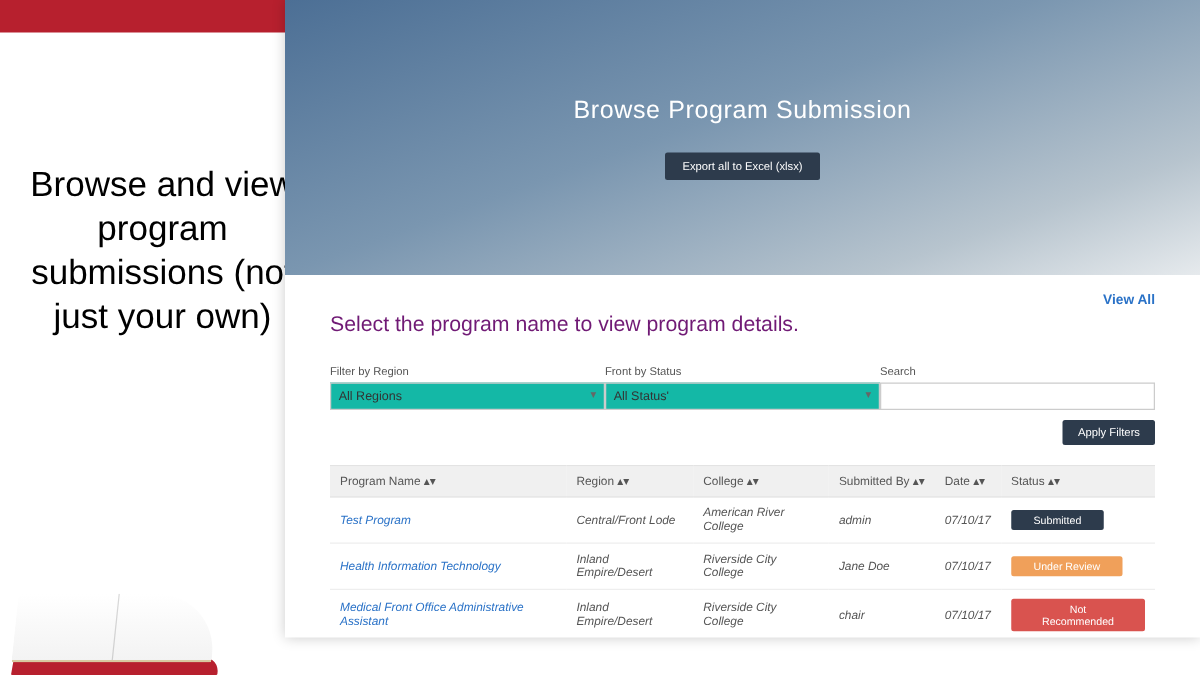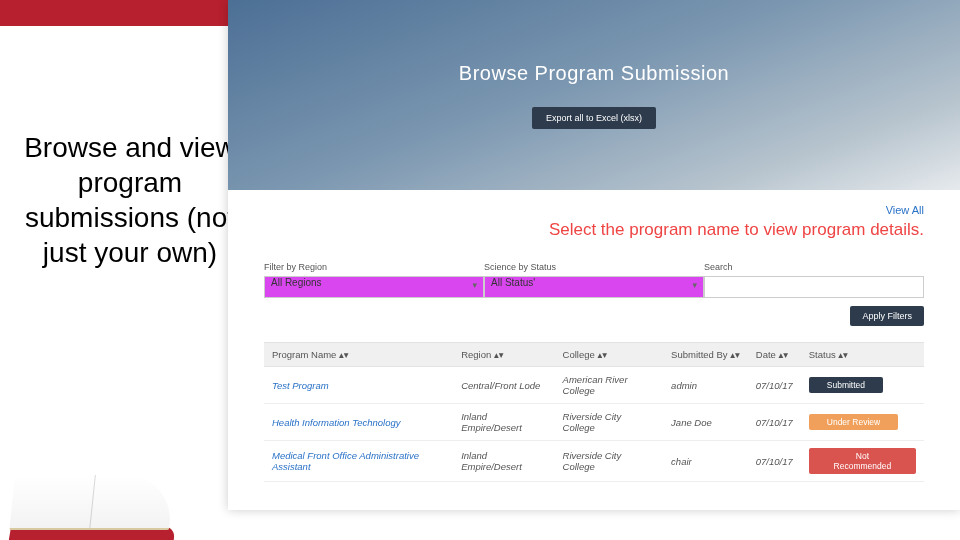--- a/index.html
+++ b/index.html
@@ -4,31 +4,31 @@
 <style>
   * { box-sizing: border-box; margin: 0; padding: 0; }
   body { width: 960px; height: 540px; font-family: Arial, sans-serif; background: #fff; overflow: hidden; position: relative; }
   .redbar { position: absolute; top: 0; left: 0; width: 228px; height: 26px; background: #b7202e; }
   .sidebar-text { position: absolute; left: 16px; top: 130px; width: 228px; text-align: center; font-size: 28px; line-height: 1.25; color: #000; font-family: Arial, sans-serif; }
   .book { position: absolute; left: 0; bottom: 0; width: 175px; height: 90px; }
   .book .base { position: absolute; left: 10px; bottom: 0; width: 165px; height: 14px; background: #b7202e; border-radius: 3px 30px 2px 2px; transform: skewX(-10deg); }
   .book .pages { position: absolute; left: 12px; bottom: 10px; width: 160px; height: 55px; background: linear-gradient(#fff,#f3f3f3); border-radius: 3px 50px 2px 2px; border-bottom: 2px solid #d8c9a0; transform: skewX(-6deg); overflow:hidden;}
   .book .pages::before{content:"";position:absolute;left:50%;top:0;bottom:0;width:1px;background:rgba(0,0,0,0.15);}
   .panel { position: absolute; left: 228px; top: 0; right: 0; bottom: 30px; box-shadow: 0 0 10px rgba(0,0,0,0.2); background: #fff; overflow:hidden;}
-  .hero { height: 190px; background: linear-gradient(160deg,#4c6f95 0%, #7a96b0 45%, #b7c4ce 80%, #e6eaed 100%); display:flex; flex-direction:column; align-items:center; justify-content:center; gap:22px;}
+  .hero { height: 220px; background: linear-gradient(160deg,#4c6f95 0%, #7a96b0 45%, #b7c4ce 80%, #e6eaed 100%); display:flex; flex-direction:column; align-items:center; justify-content:center; gap:22px;}
   .hero-title { color: #fff; font-size: 20px; letter-spacing: 0.5px; font-weight: 300; font-family: "Segoe UI", Arial, sans-serif;}
   .export-btn { background: #2d3b4c; color: #fff; font-size: 9px; padding: 6px 14px; border: none; border-radius: 2px; cursor: pointer;}
   .content { padding: 14px 36px 0 36px; font-family: "Segoe UI", Arial, sans-serif; font-size: 11px; color:#333;}
   .viewall { text-align: right; margin-bottom: 2px;}
-  .viewall a { color: #2a72c7; font-size: 11px; text-decoration: none; cursor:pointer;}
-  .instruct { font-size: 17px; color: #ef4444; font-weight: 300; margin: 4px 0 22px 0; text-align: right;}
+  .viewall a { color: #2a72c7; font-size: 11px; text-decoration: none; cursor:pointer;font-weight:bold;}
+  .instruct { font-size: 17px; color: #701a75; font-weight: 300; margin: 4px 0 22px 0;}
   .filters { display: flex; margin-bottom: 8px;}
   .fcol { flex: 1; display:flex; flex-direction:column; gap:4px;}
   .flabel { font-size: 9px; color: #555;}
-  .fsel { border: 1px solid #ccc; background:#d946ef; height: 22px; padding: 0 18px 0 6px; font-size: 10px; color:#333; position:relative; display:flex; }
+  .fsel { border: 1px solid #ccc; background:#14b8a6; height: 22px; padding: 0 18px 0 6px; font-size: 10px; color:#333; position:relative; display:flex; align-items:center;}
   .fsel::after { content: "\25BE"; position:absolute; right:6px; top:3px; font-size:9px; color:#666;}
   .fsearch { border: 1px solid #ccc; height: 22px; padding: 2px 6px; font-size:10px; width:100%;}
   .apply-row { text-align: right; margin-bottom: 16px;}
   .apply-btn { background: #2d3b4c; color: #fff; font-size: 9px; padding: 5px 12px; border:none; border-radius:2px; cursor:pointer;}
   table { width: 100%; border-collapse: collapse; font-size: 9.5px;}
   thead th { text-align:left; background:#f0f0f0; border-top:1px solid #e3e3e3; border-bottom:1px solid #e3e3e3; padding:6px 8px; color:#555; font-weight:400; white-space:nowrap;}
   tbody td { border-bottom: 1px solid #eee; padding: 7px 8px; color:#555; font-style: italic; vertical-align: middle;}
   tbody td.pname { color: #2a72c7; cursor:pointer;}
   .badge { display:inline-block; padding: 3px 18px; font-size: 8.5px; color:#fff; border-radius:2px; font-style: normal;}
   .b-sub { background:#2d3b4c;}
@@ -55,21 +55,21 @@
     <div class="viewall"><a>View All</a></div>
     <div class="instruct">Select the program name to view program details.</div>
     <div class="filters">
       <div class="fcol">
         <div class="flabel">Filter by Region</div>
         <div class="fsel">
             <span>All Regions</span>
           </div>
       </div>
       <div class="fcol">
-        <div class="flabel">Science by Status</div>
+        <div class="flabel">Front by Status</div>
         <div class="fsel">
             <span>All Status'</span>
           </div>
       </div>
       <div class="fcol">
         <div class="flabel">Search</div>
         <input class="fsearch" type="text" value="" style="">
       </div>
     </div>
     <div class="apply-row">

